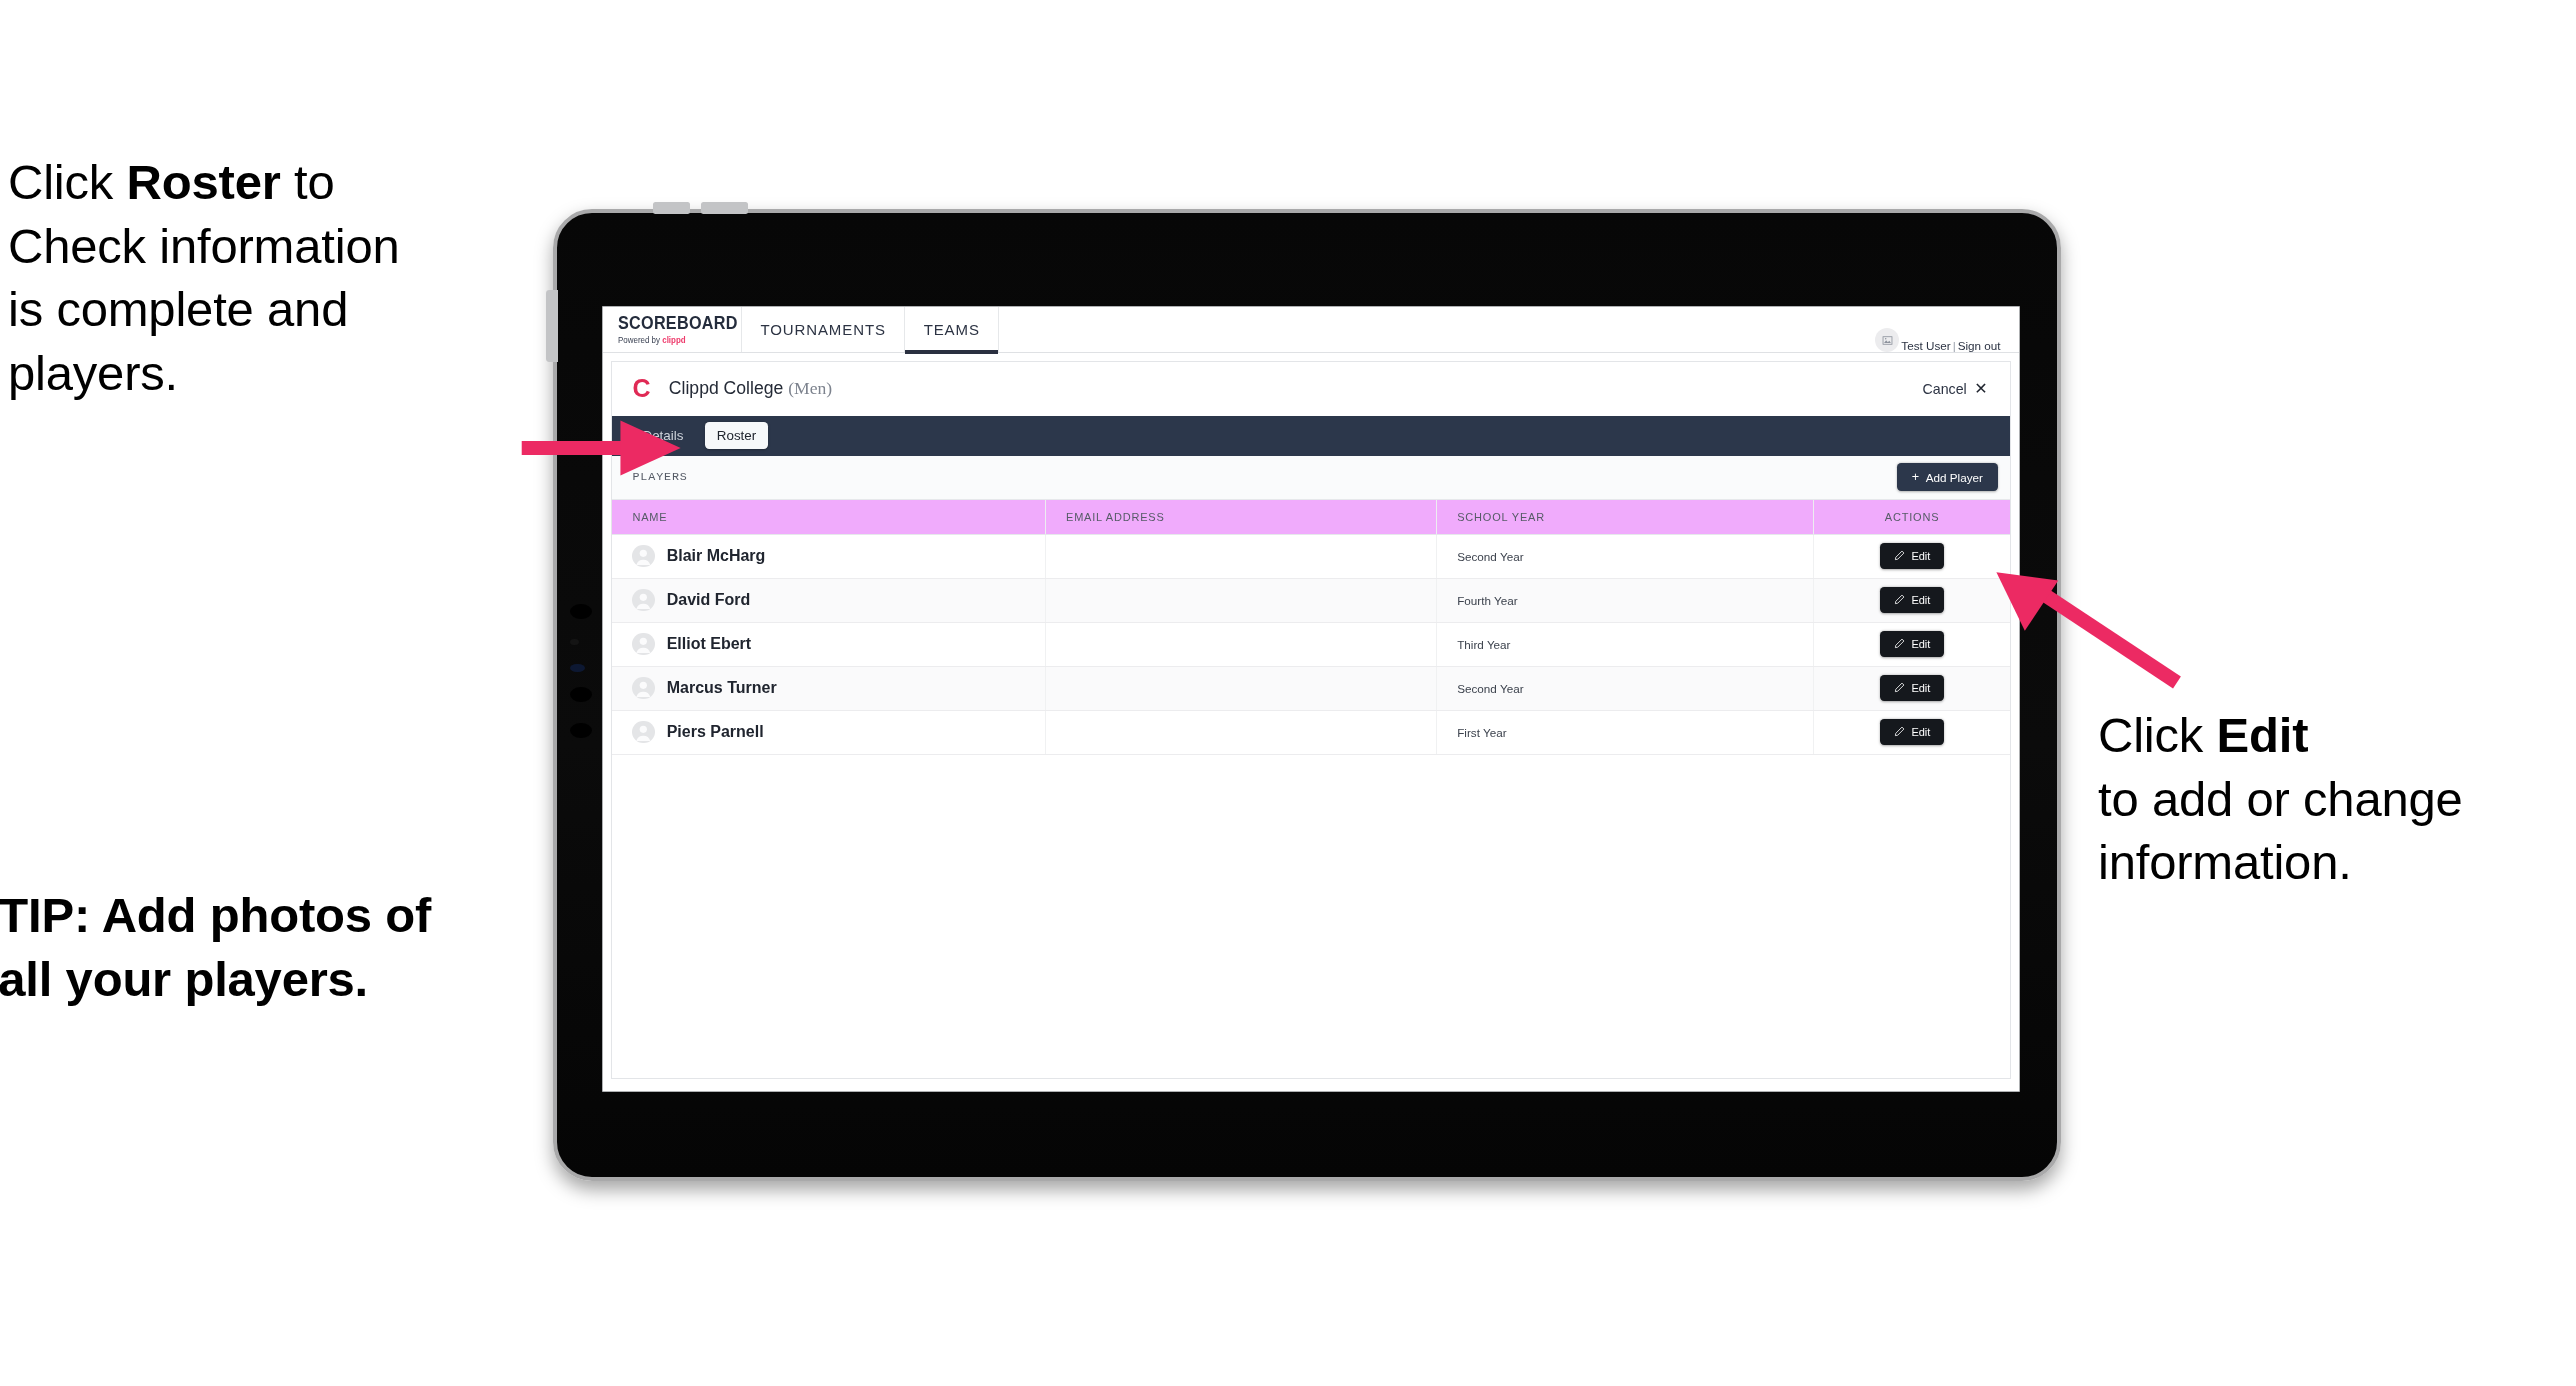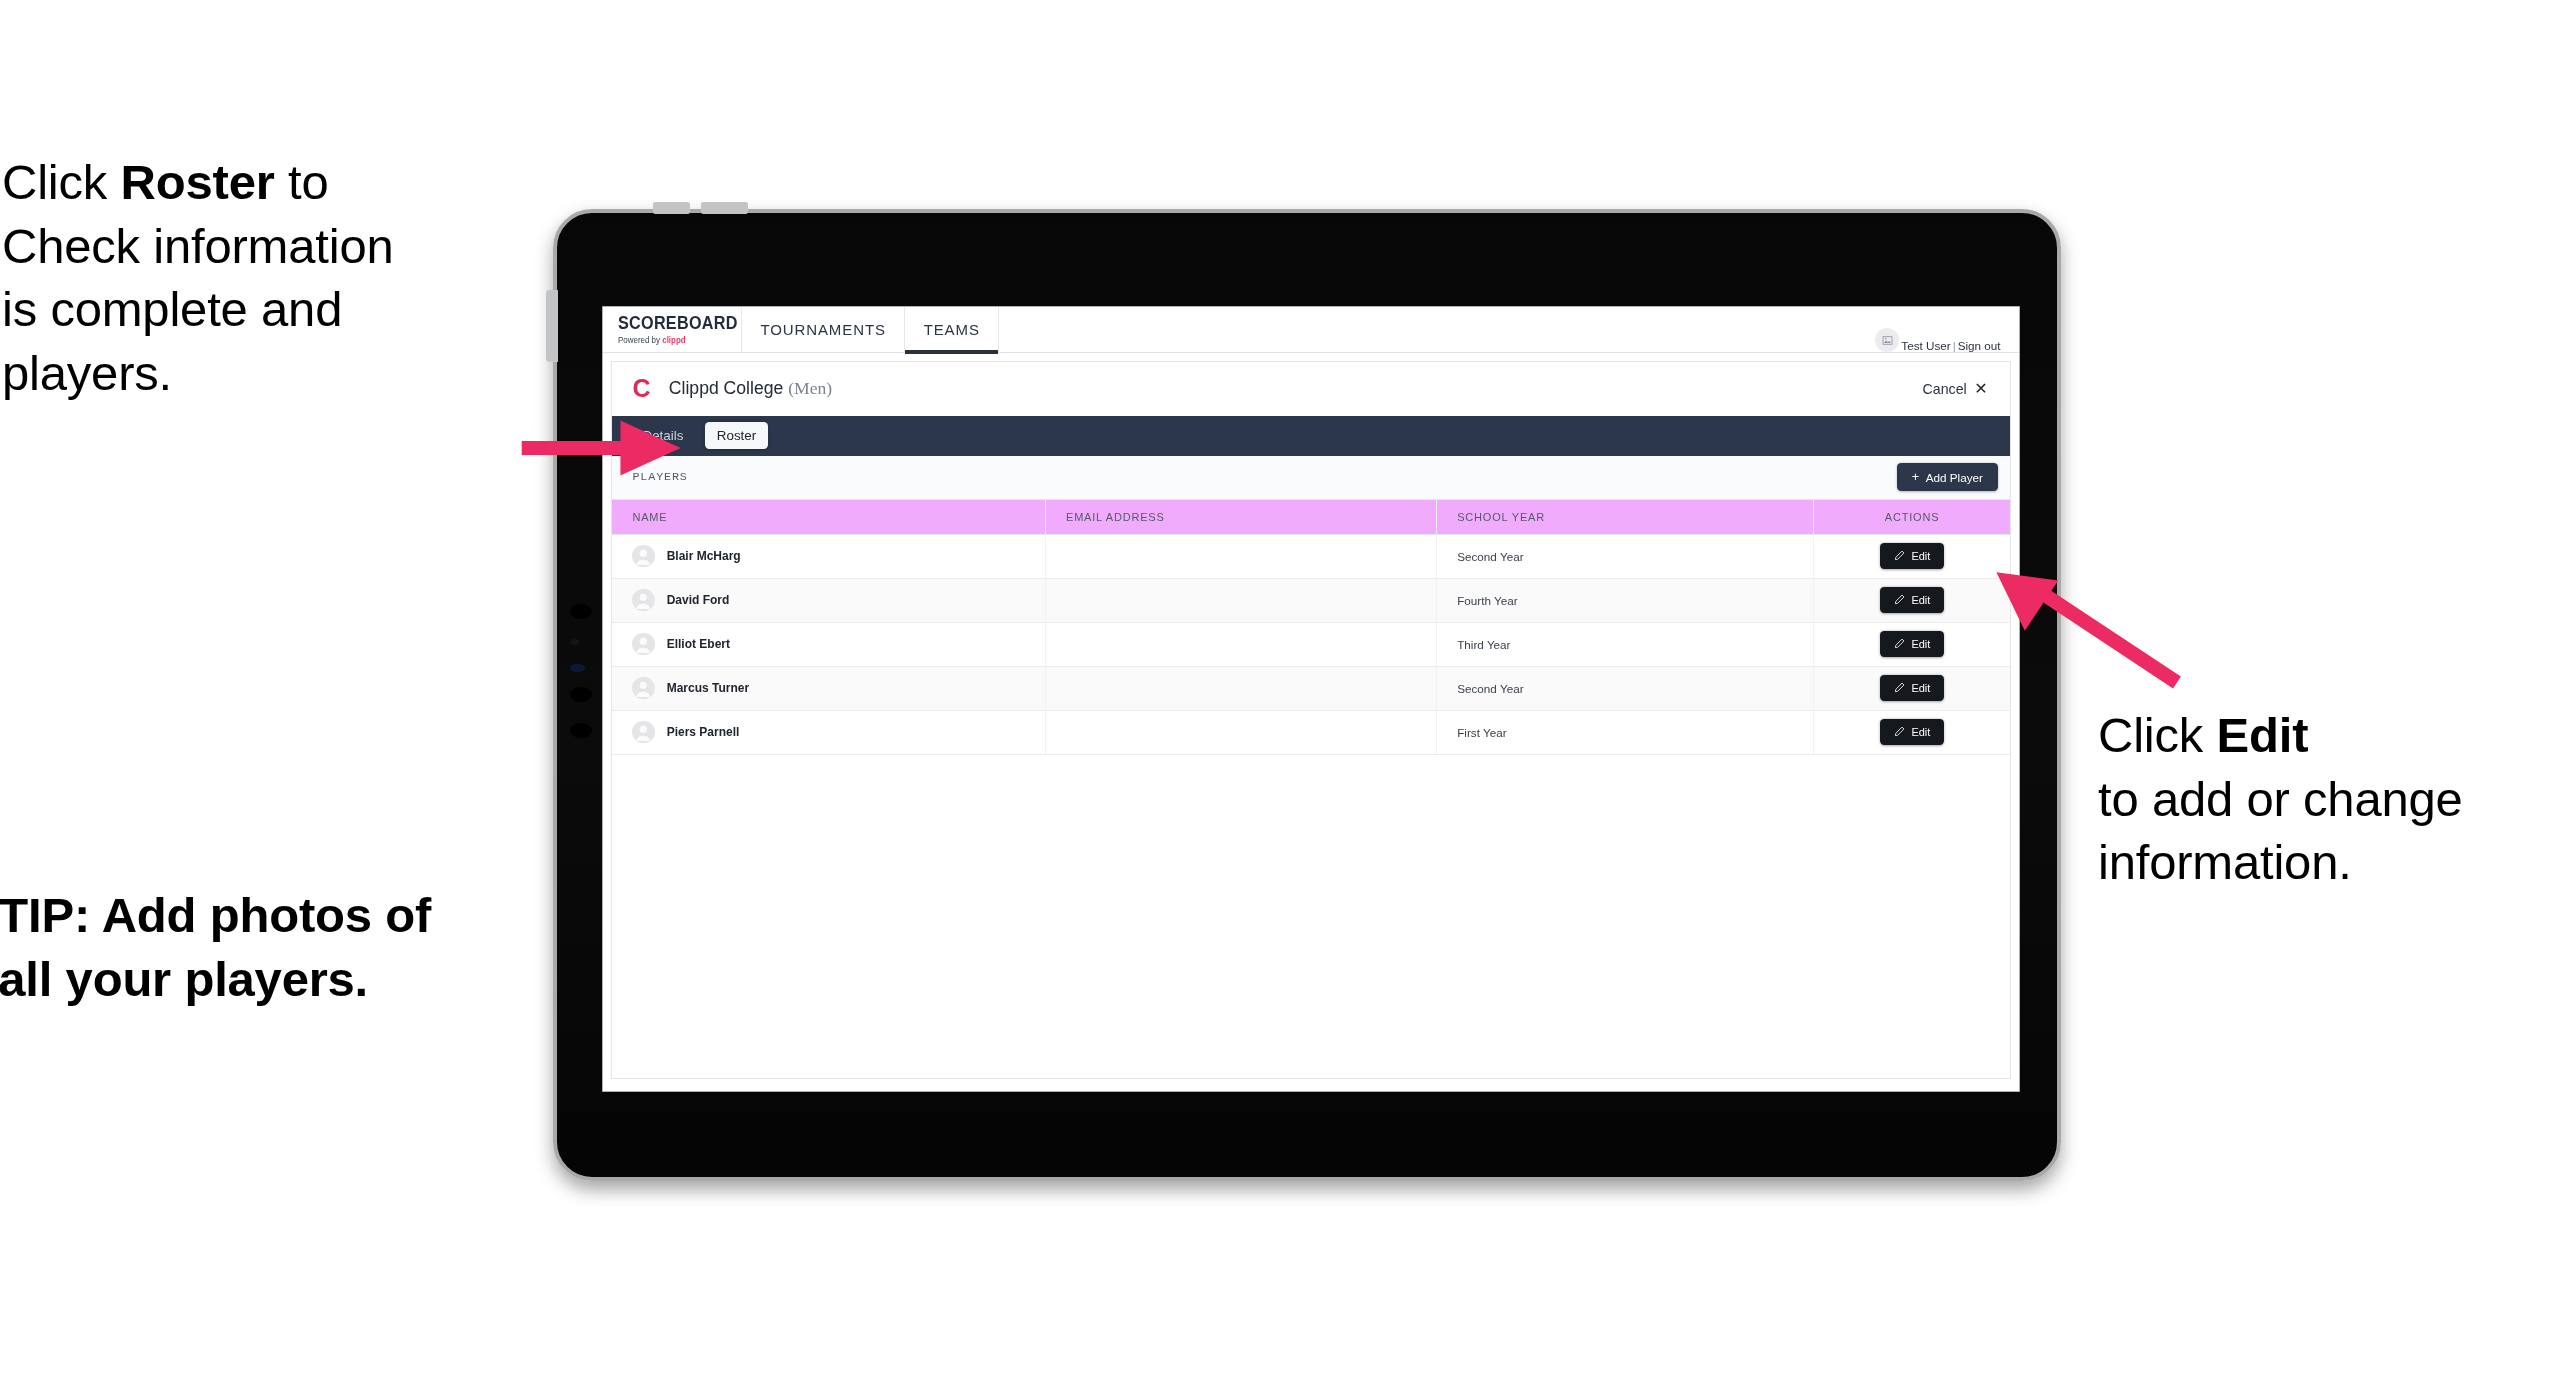--- a/index.html
+++ b/index.html
@@ -12,21 +12,21 @@
   
   .annot {
     position:absolute;
     color:#000000;
     font-family:"Liberation Sans", sans-serif;
     line-height:1.30;
     letter-spacing:-0.2px;
   }
   .annot b { font-weight:700; }
 
-  #annot-roster  { left:2px;  top:151px;  width:536px; font-size:49px; }
+  #annot-roster  { left:8px;  top:151px;  width:536px; font-size:49px; }
   #annot-tip     { left:-1.7px;  top:884px; width:553px; font-size:49px; font-weight:700; }
   #annot-edit    { left:2098px; top:704px; width:486px; font-size:49px; }
 
   
   #tablet {
     position:absolute; left:553px; top:209px;
     width:1508px; height:972px;
     background:linear-gradient(180deg,#070707 0%,#0b0b0b 55%,#050505 100%);
     border-radius:39px;
     border:4.2px solid #a9a9aa;
@@ -181,21 +181,21 @@
   }
   #tbl td.c-actions { text-align:center; padding-left:0; border-right:none; }
   #tbl tbody tr:nth-child(even) { background:#fafafb; }
 
   .col-name    { width:31%; }
   .col-email   { width:28%; }
   .col-year    { width:27%; }
   .col-actions { width:14%; }
 
   .name-cell { display:flex; align-items:center; gap:11.7px; }
-  .name-text { font-weight:700; font-size:12px; color:#20252f; }
+  .name-text { font-weight:700; font-size:16px; color:#20252f; }
   .avatar-sm {
     width:22.6px; height:22.6px; border-radius:50%;
     background:#e4e5e7; flex:0 0 22.6px;
     display:flex; align-items:center; justify-content:center;
   }
   .year-text { color:#3c424d; font-size:11.7px; }
 
   .edit-btn {
     display:inline-flex; align-items:center; gap:6.7px;
     background:#15181d; color:#ffffff; border:none;

